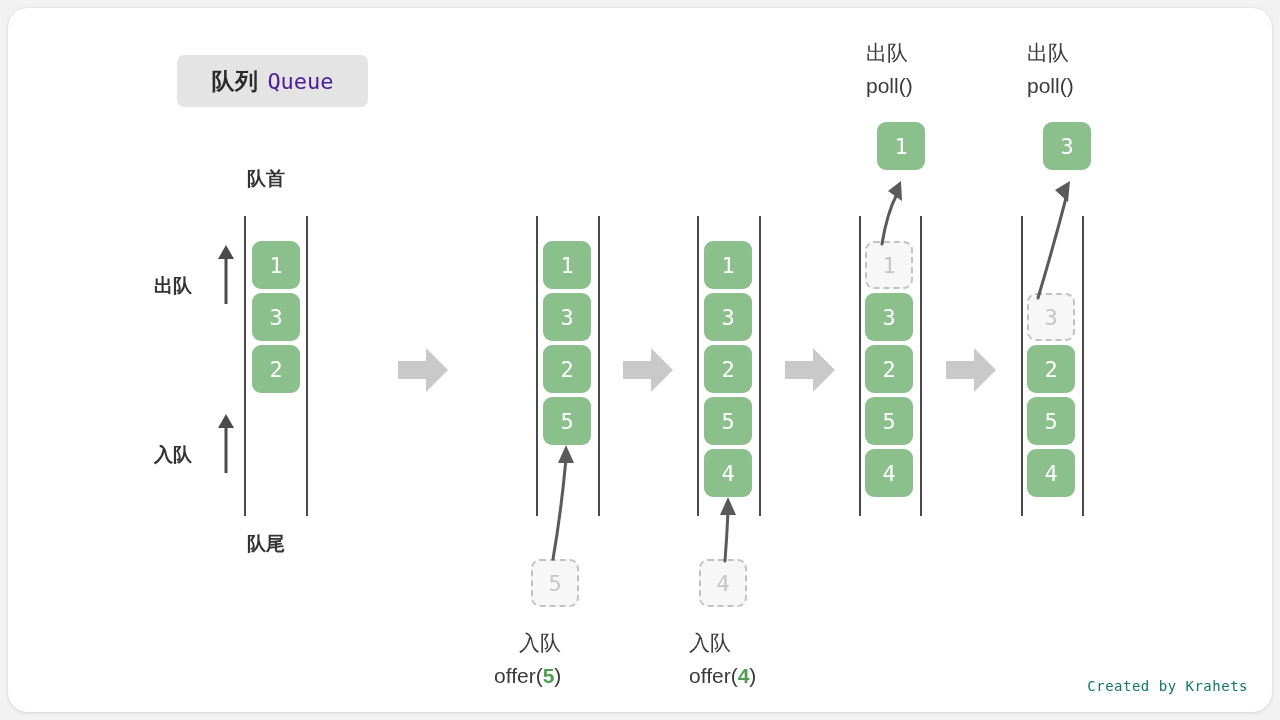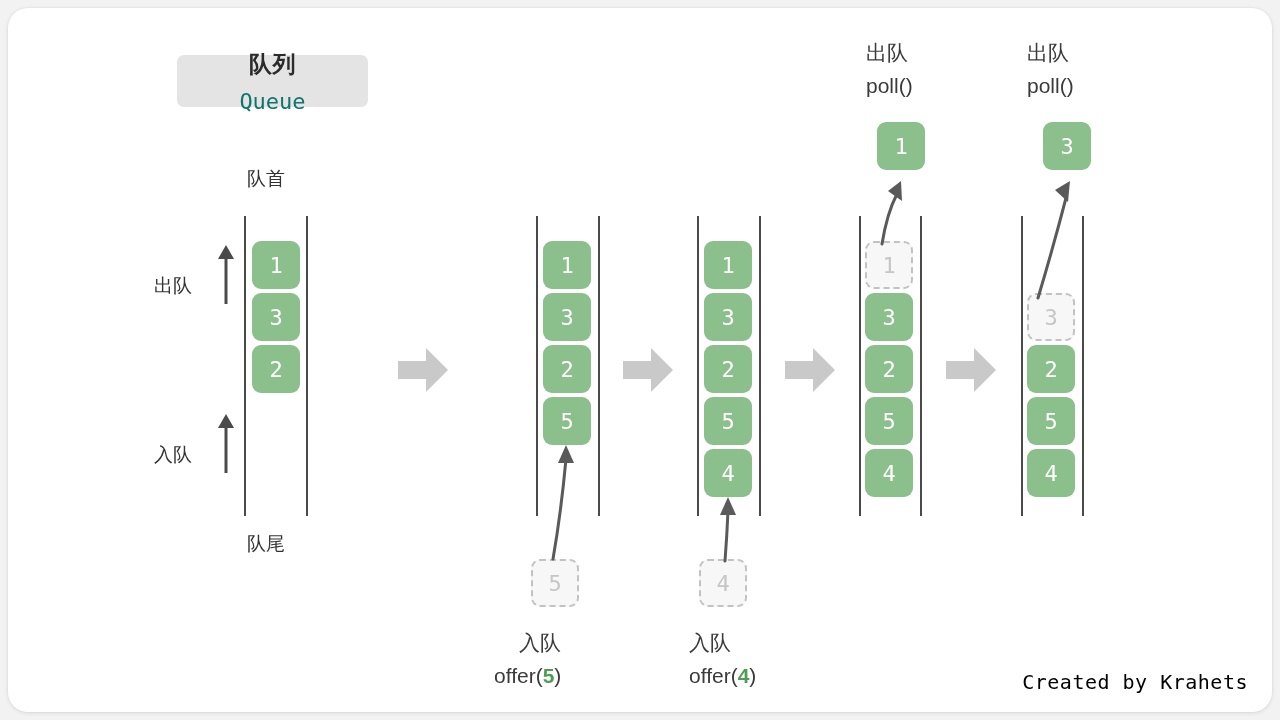--- a/index.html
+++ b/index.html
@@ -38,42 +38,41 @@
     left: 169px;
     top: 47px;
     width: 191px;
     height: 52px;
     background: #e4e4e4;
     border-radius: 7px;
     display: flex;
     align-items: center;
     justify-content: center;
     gap: 9px;
-    flex-direction: column;
   }
   .title-cn {
     font-size: 23px;
     font-weight: bold;
     color: #2b2b2b;
     letter-spacing: 0.5px;
   }
   .title-en {
     font-family: "DejaVu Sans Mono", "Liberation Mono", monospace;
     font-size: 22px;
-    color: #0f766e;
+    color: #4c1d95;
   }
 
   
   .lbl {
     position: absolute;
     white-space: nowrap;
   }
   .lbl-bold-cn {
     font-size: 19px;
-    font-weight: normal;
+    font-weight: bold;
     color: #333333;
   }
   .lbl-op-cn {
     font-size: 21px;
     color: #3a3a3a;
     font-weight: normal;
   }
   .lbl-op-code {
     font-family: Liberation Sans, sans-serif;
     font-size: 21px;
@@ -122,22 +121,22 @@
 
   
   .curve { position: absolute; overflow: visible; }
 
   
   .credit {
     position: absolute;
     right: 24px;
     bottom: 18px;
     font-family: "DejaVu Sans Mono", "Liberation Mono", monospace;
-    font-size: 20px;
-    color: #000000;
+    font-size: 14px;
+    color: #0f766e;
     letter-spacing: 0.5px;
   }
 </style>
 </head>
 <body>
 
 <div id="stage">
   <div id="card">
 
     <div class="title-chip">

